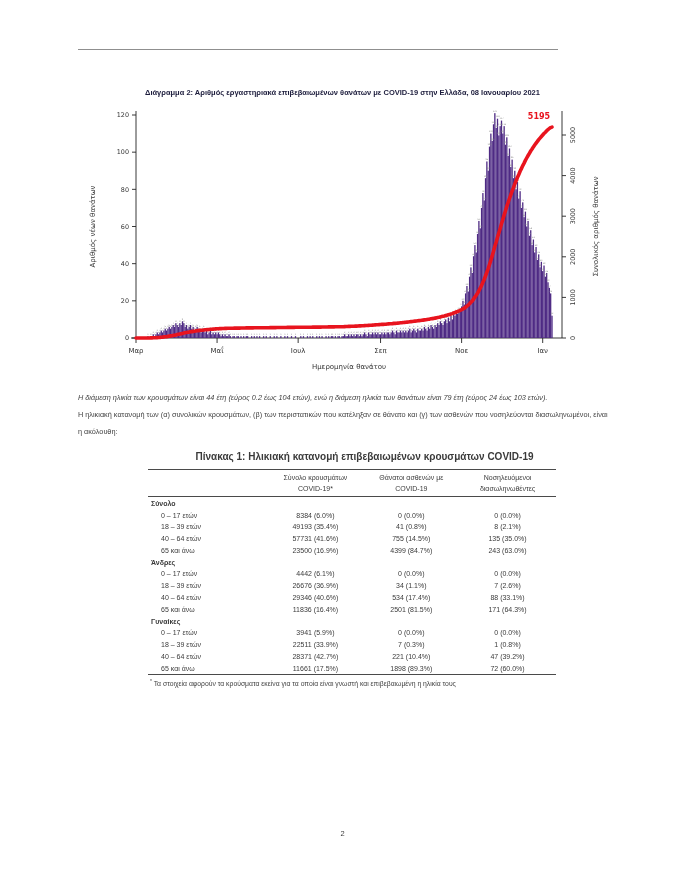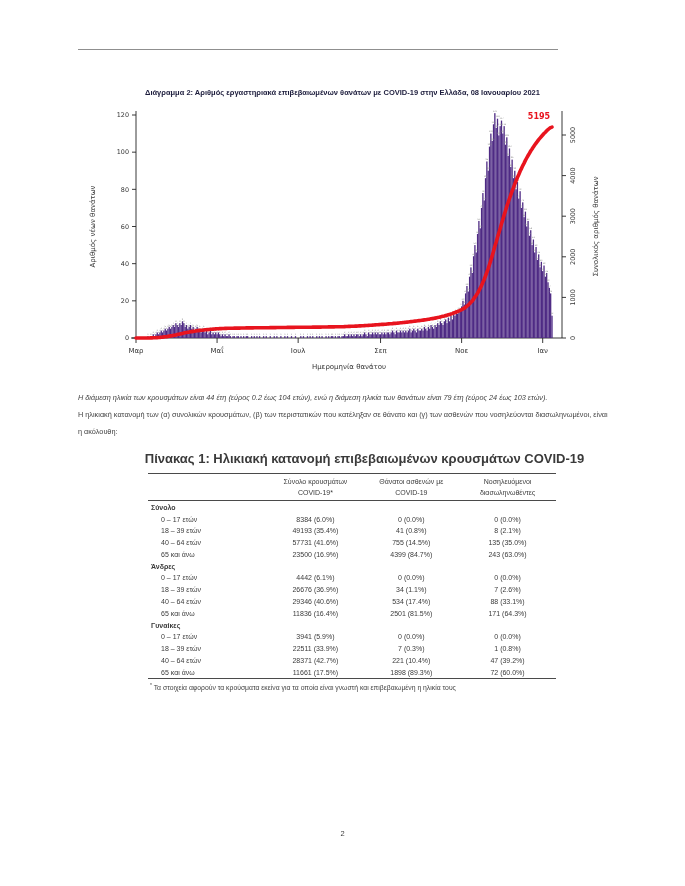--- a/index.html
+++ b/index.html
@@ -5,21 +5,21 @@
   html,body{margin:0;padding:0;}
   body{
     width:685px;height:886px;background:#ffffff;position:relative;
     font-family:"Liberation Sans", sans-serif;color:#3a3a3a;
   }
   .top-rule{border:none;border-top:1px solid #8f8f8f;width:480px;margin:49px 0 0 78px;}
   .chart-title{margin-top:38px;text-align:center;font-size:7.5px;font-weight:bold;color:#1c1c3c;}
   #chart-svg{display:block;margin:4px auto 0 auto;}
   .para{width:534px;margin:0 0 0 78px;font-size:7.3px;line-height:2.3;color:#3f3f3f;}
   .para.first{margin-top:13px;font-style:italic;}
-  .table-title{margin-top:11px;text-align:center;font-size:13px;font-weight:bold;color:#3a3a3a;margin-left:44px;}
+  .table-title{margin-top:11px;text-align:center;font-size:10px;font-weight:bold;color:#3a3a3a;margin-left:44px;}
   table.age-table{border-collapse:collapse;margin:7px 0 0 148px;width:408px;font-size:7px;color:#3a3a3a;
     border-top:1px solid #4a4a4a;border-bottom:1px solid #4a4a4a;}
   table.age-table thead td{ text-align:center;vertical-align:top;padding:3px 0 2px 0;
     white-space:pre-line;line-height:1.5;border-bottom:1px solid #4a4a4a;}
   table.age-table td{padding:2.4px 0;}
   table.age-table td.num{text-align:center;width:99px;}
   table.age-table td.age{text-align:left;padding-left:13px;width:111px;}
   table.age-table td.section{font-weight:bold;text-align:left;padding-left:3px;}
   .footnote{margin:3px 0 0 150px;width:410px;font-size:6.8px;color:#3f3f3f;}
   .footnote sup{font-size:5px;}

